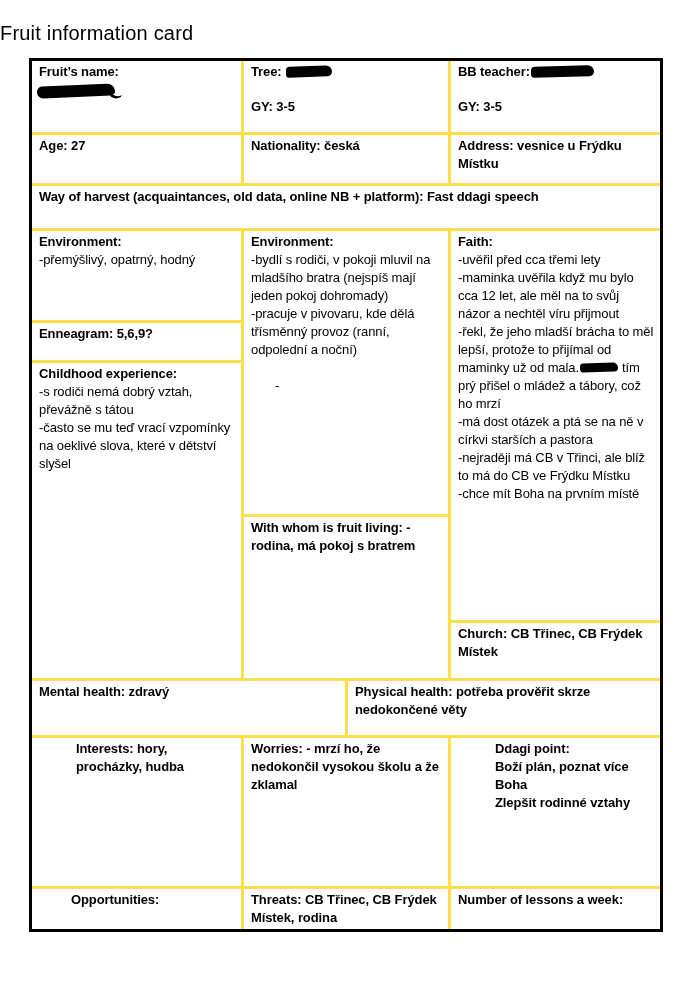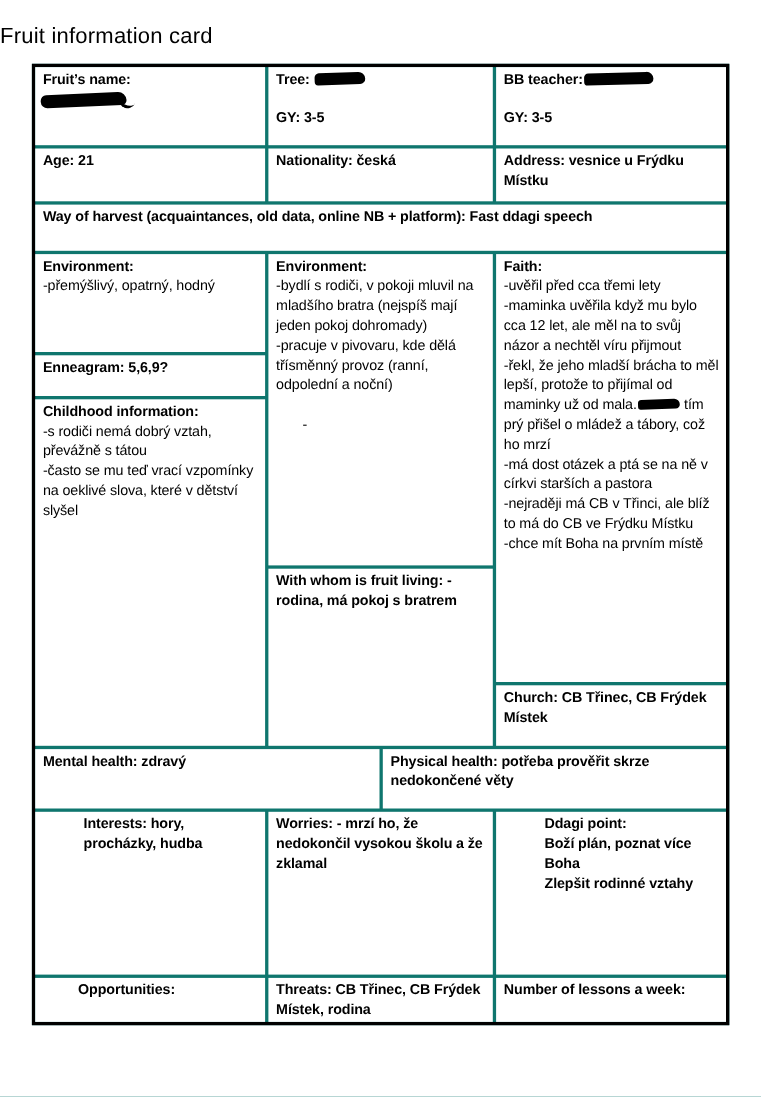--- a/index.html
+++ b/index.html
@@ -16,21 +16,21 @@
     text-align:left;
     font-size:20px; font-weight:400;
     letter-spacing:0.2px;
   }
   
   .card {
     position:absolute; left:29px; top:58px;
     width:634px; height:874px;
     box-sizing:border-box;
     border:3px solid #000;
-    background:#0f766e;
+    background:#fde047;
     display:grid;
     grid-template-columns:209px 101px 100px 209px;
     grid-template-rows:71px 48px 42px 89px 37px 151px 103px 55px 54px 148px 40px;
     gap:3px;
   }
   .cell {
     background:#fff;
     padding:2px 6px 2px 7px;
     font-size:13px;
     line-height:18px;
@@ -108,35 +108,35 @@
   <div class="cell c-tree">
     <div><span>Tree:</span><span class="redact redact-tree"></span></div>
     <div class="gy-line">GY: 3-5</div>
   </div>
 
   <div class="cell c-teacher">
     <div><span>BB teacher:</span><span class="redact redact-teacher"></span></div>
     <div class="gy-line">GY: 3-5</div>
   </div>
 
-  <div class="cell c-age">Age: 21</div>
+  <div class="cell c-age">Age: 27</div>
   <div class="cell c-nationality">Nationality: česká</div>
   <div class="cell c-address">Address: vesnice u Frýdku Místku</div>
 
   <div class="cell c-way">Way of harvest (acquaintances, old data, online NB + platform): Fast ddagi speech</div>
 
   <div class="cell c-personality">
     <div>Environment:</div>
     <div class="body">-přemýšlivý, opatrný, hodný</div>
   </div>
 
   <div class="cell c-enneagram">Enneagram: 5,6,9?</div>
 
   <div class="cell c-childhood">
-    <div>Childhood information:</div>
+    <div>Childhood experience:</div>
     <div class="body">-s rodiči nemá dobrý vztah, převážně s tátou</div>
     <div class="body">-často se mu teď vrací vzpomínky na oeklivé slova, které v dětství slyšel</div>
   </div>
 
   <div class="cell c-environment">
     <div>Environment:</div>
     <div class="body">-bydlí s rodiči, v pokoji mluvil na mladšího bratra (nejspíš mají jeden pokoj dohromady)</div>
     <div class="body">-pracuje v pivovaru, kde dělá třísměnný provoz (ranní, odpolední a noční)</div>
     <div class="body env-dash">-</div>
   </div>

